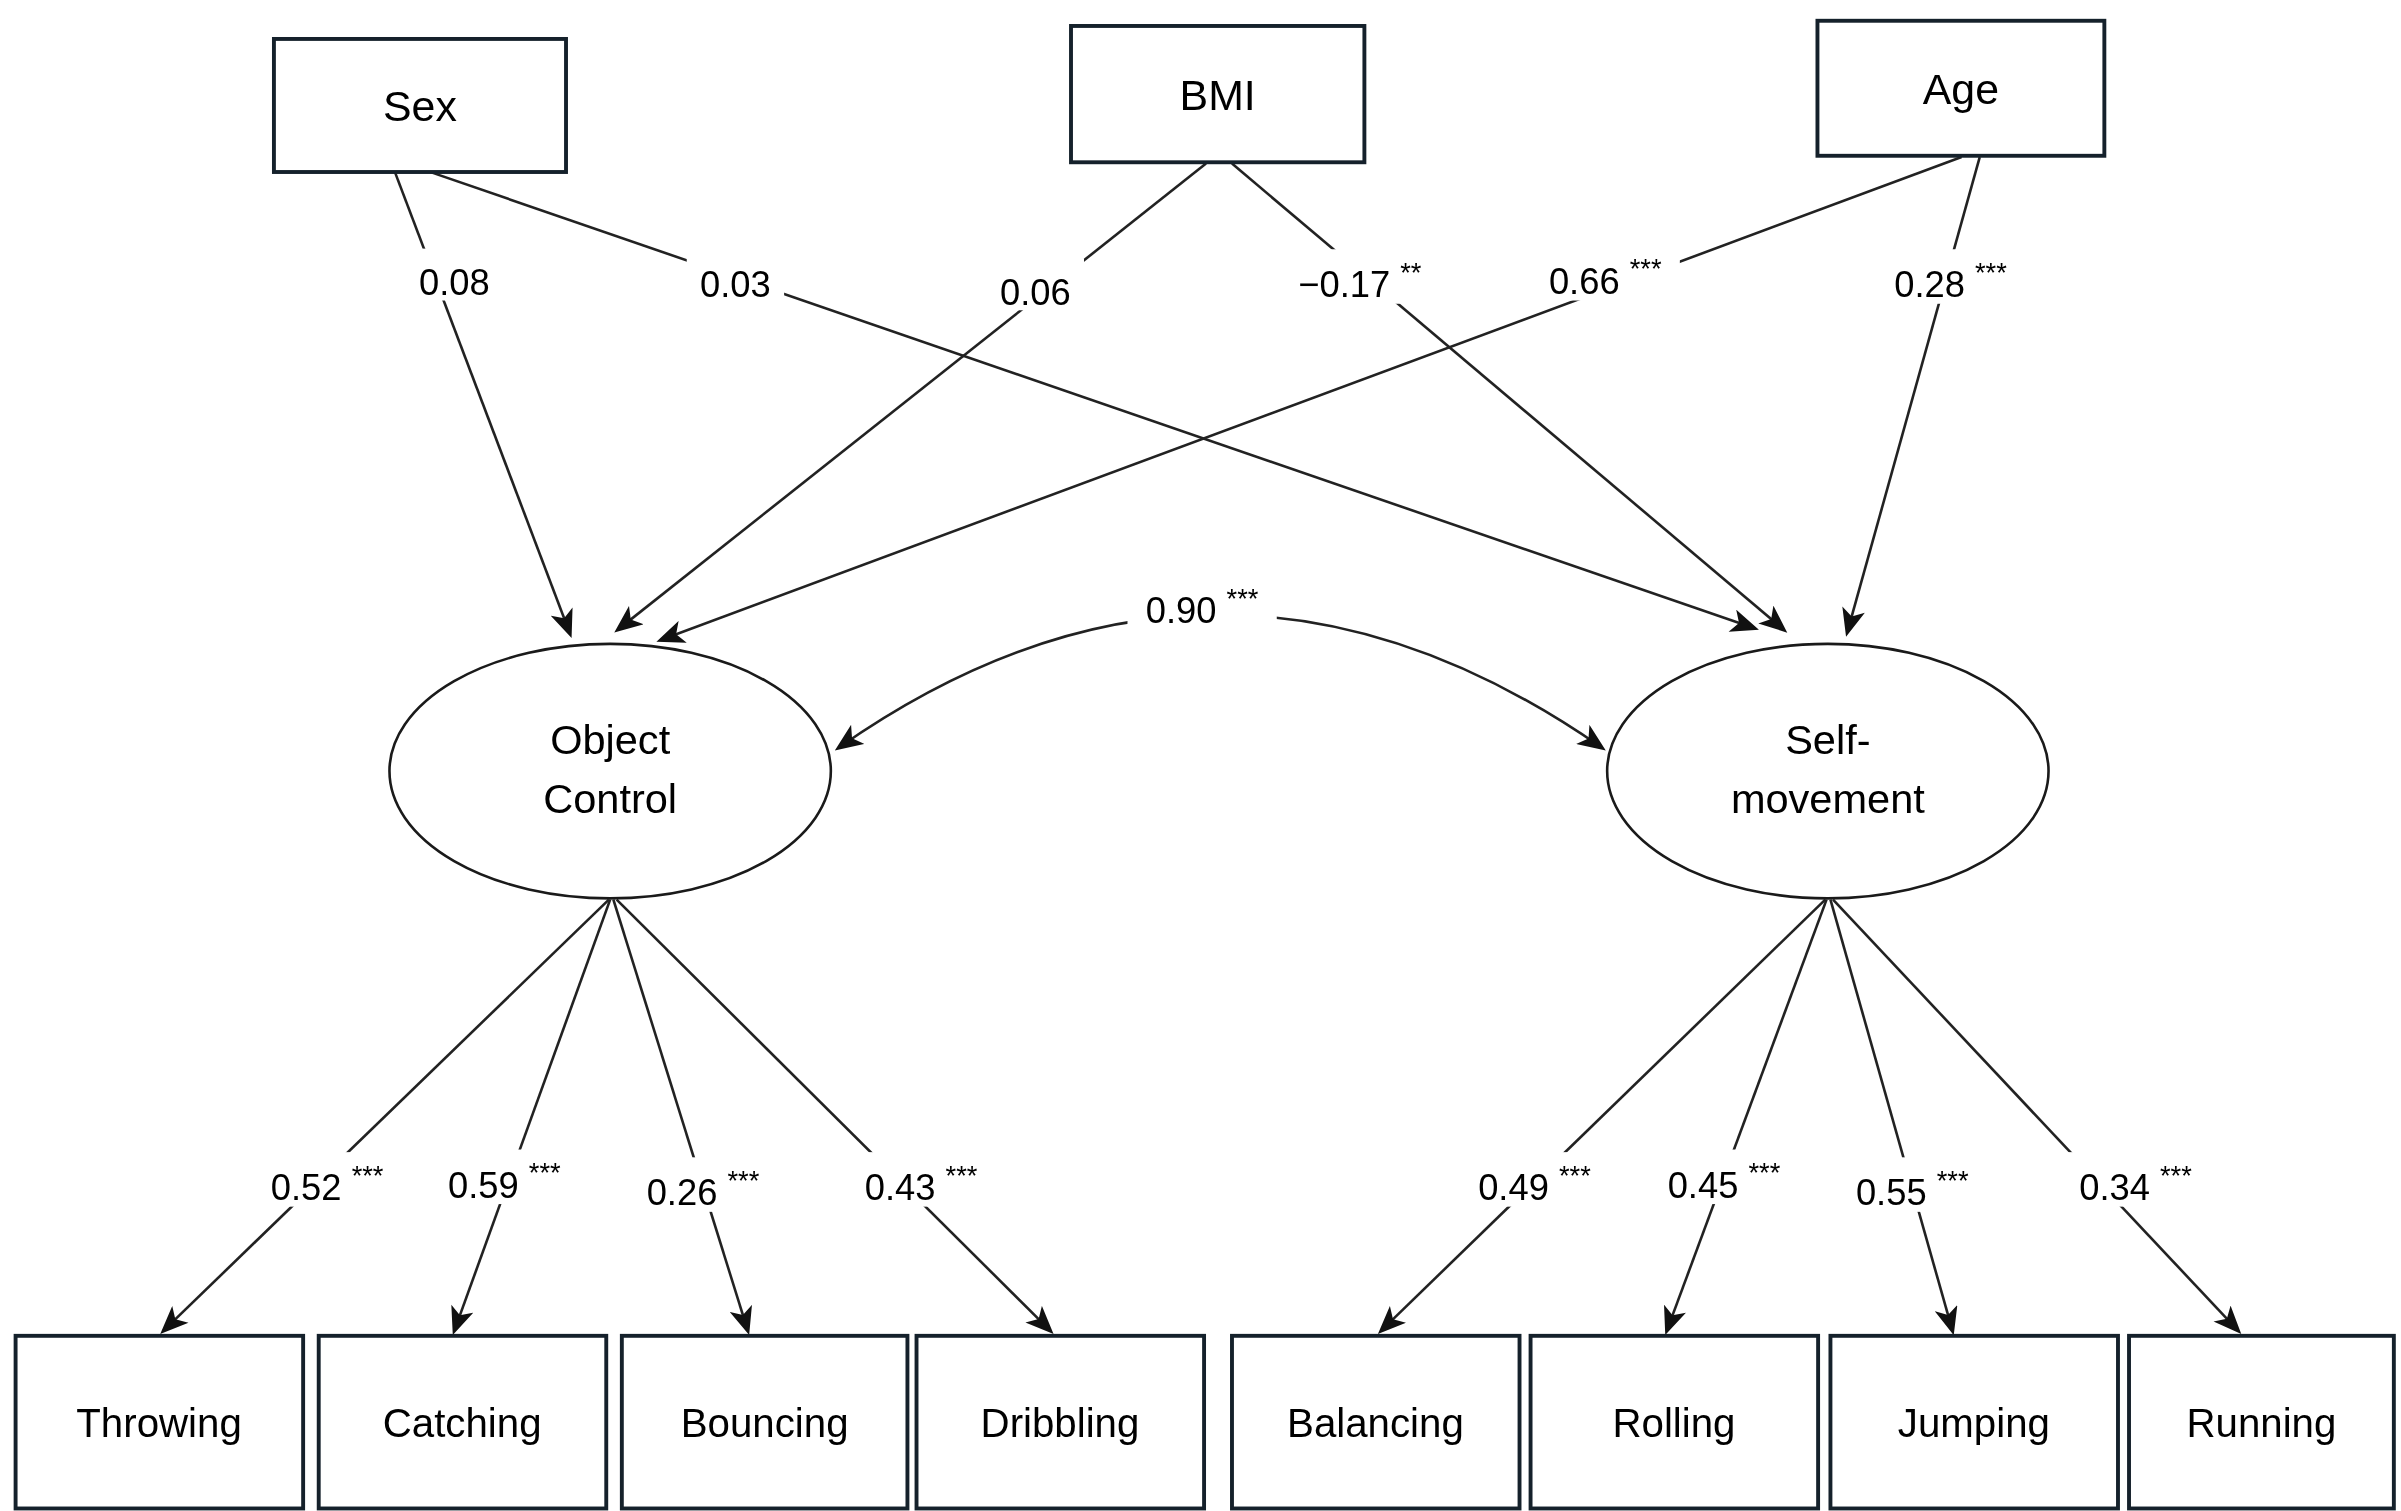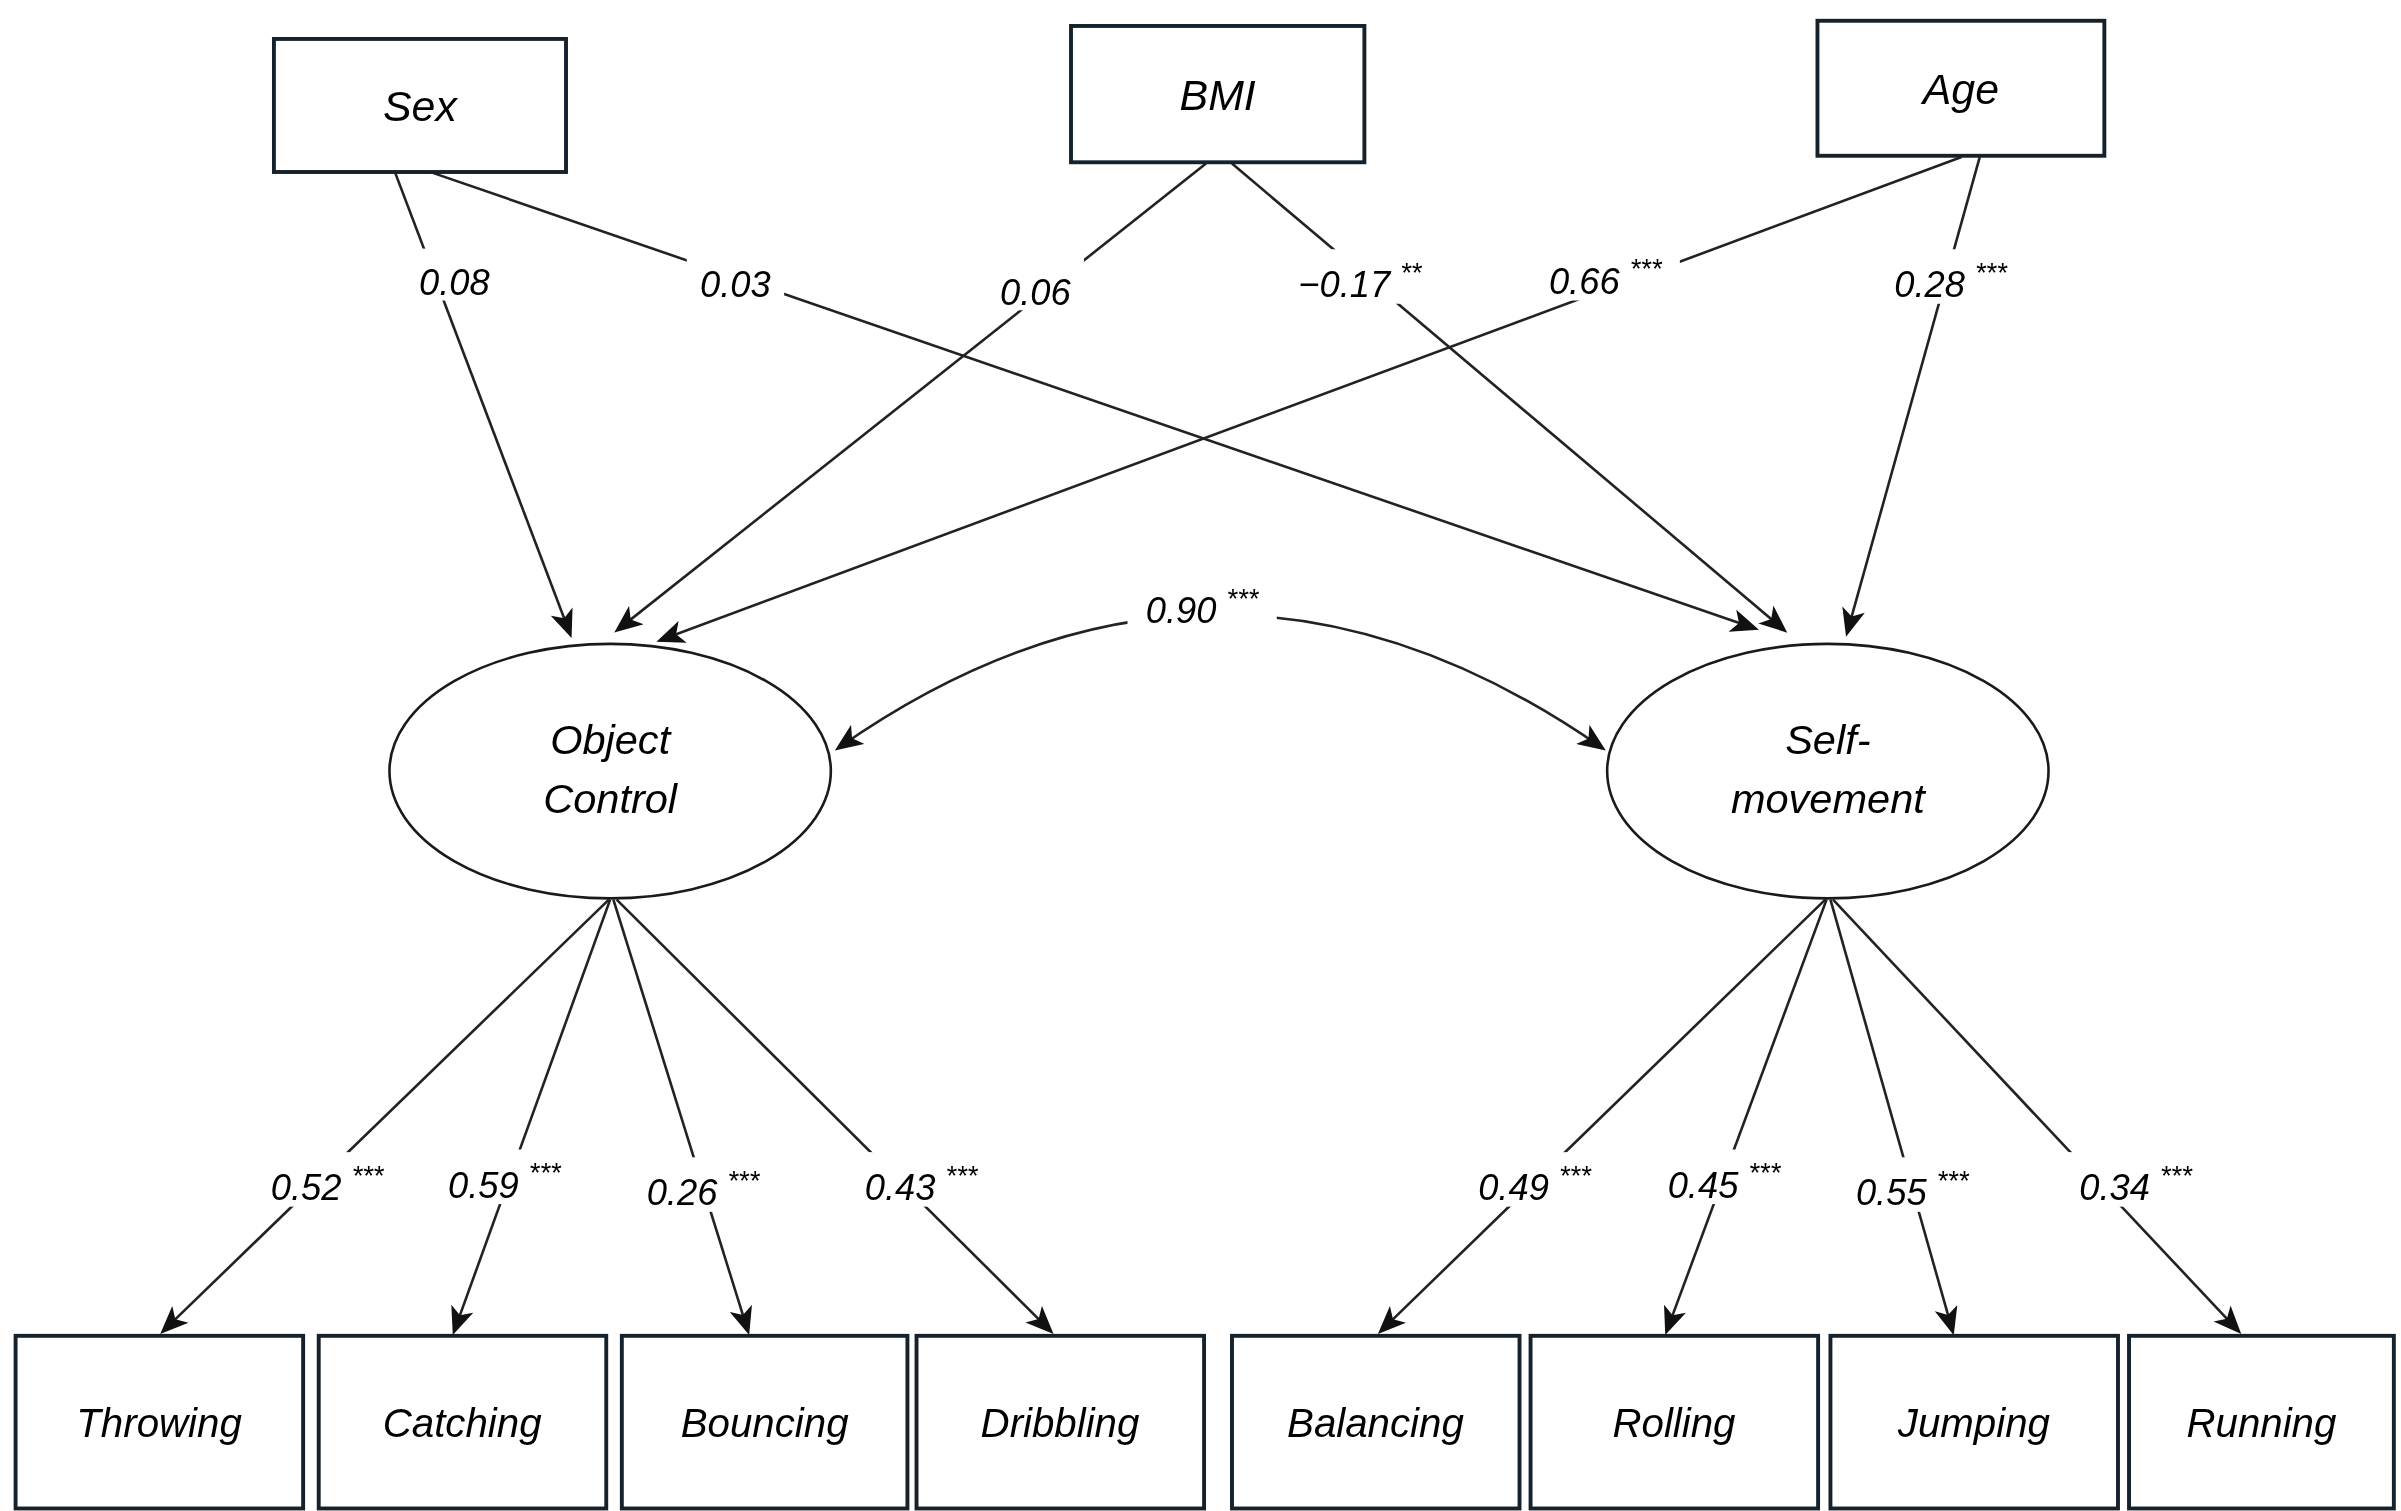--- a/index.html
+++ b/index.html
@@ -1,16 +1,16 @@
 <!DOCTYPE html>
 <html style="font-size:10.4px"><head>
 <meta charset="utf-8">
 <style>
   html, body { margin: 0; padding: 0; background: #ffffff; }
-  .stage { width: 100%; font-style: italic; }
+  .stage { width: 100%; }
   svg { display: block; width: 100%; height: auto; background: #ffffff; }
   text {
     font-family: "Liberation Sans", sans-serif;
     fill: #000000;
   }
   .node-label     { font-size: 66px; }
   .latent-label   { font-size: 64px; }
   .indicator-label{ font-size: 62px; }
   .coef           { font-size: 56px; }
   .stars          { font-size: 42px; }

